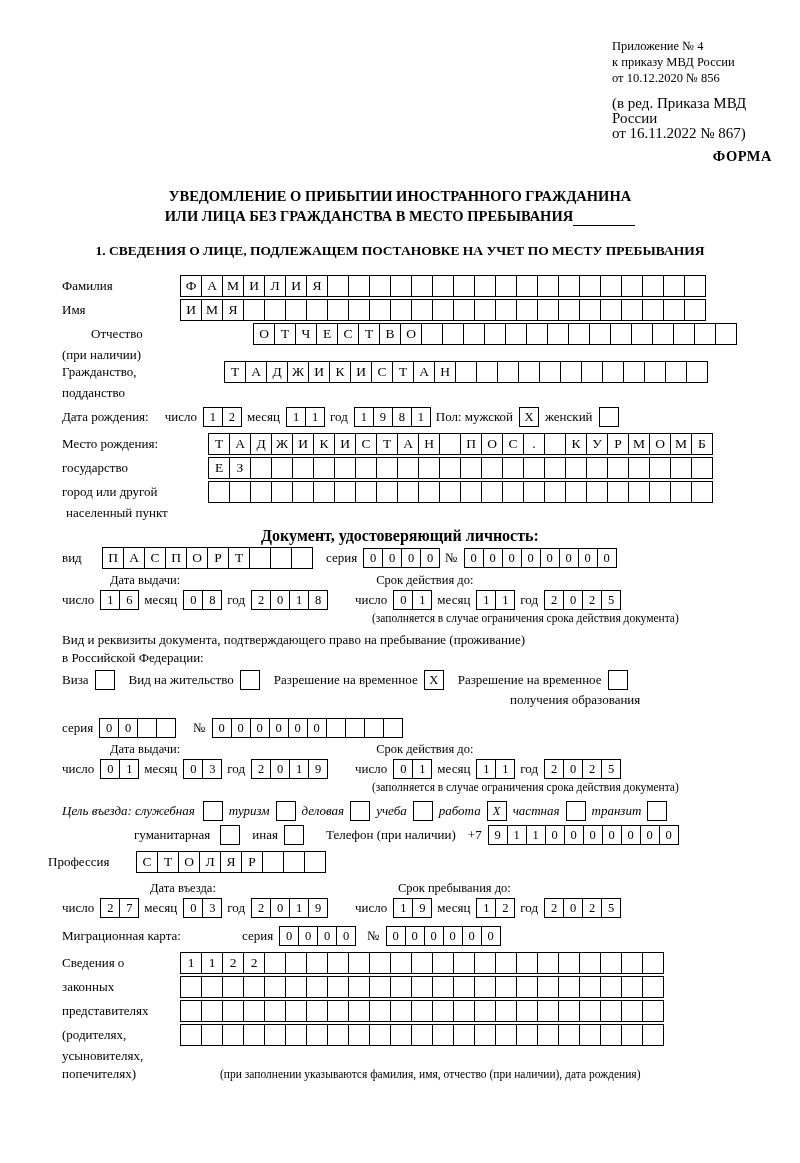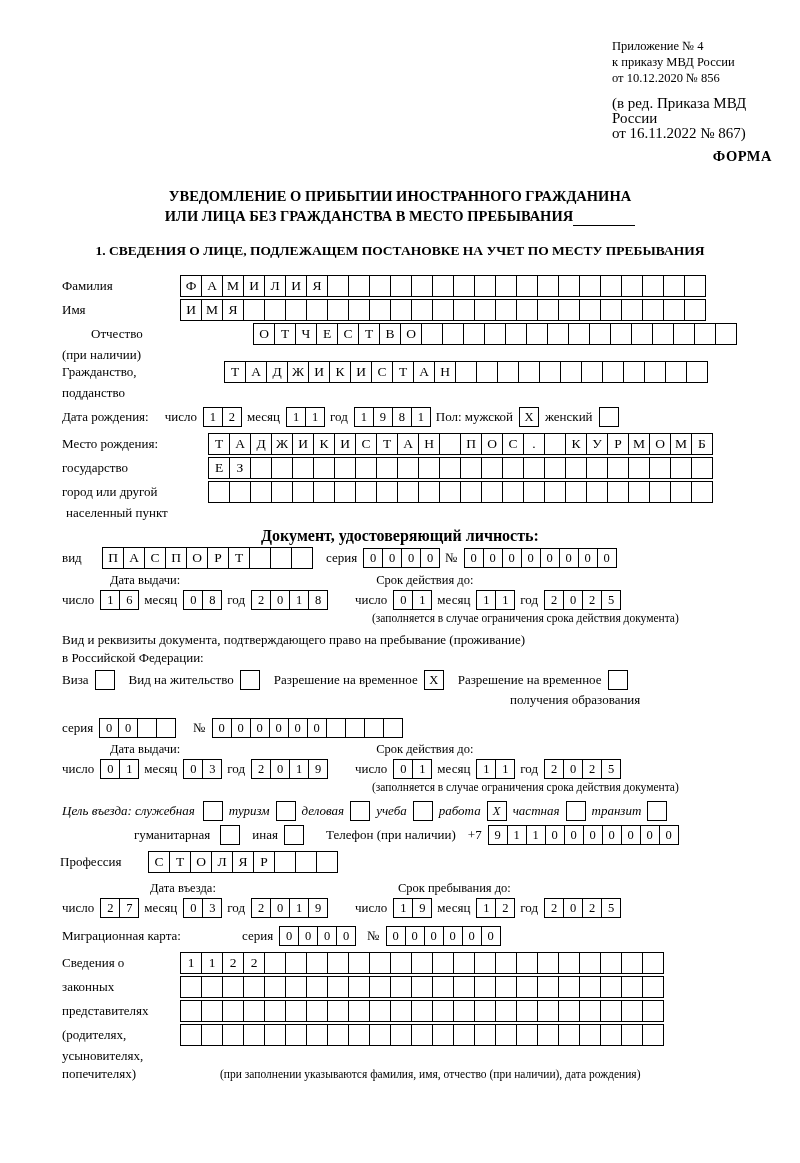--- a/index.html
+++ b/index.html
@@ -615,21 +615,21 @@
           <span class="cell sm">0</span>
           <span class="cell sm">0</span>
           <span class="cell sm">0</span>
           <span class="cell sm">0</span>
           <span class="cell sm">0</span>
           <span class="cell sm">0</span>
           <span class="cell sm">0</span>
         </span>
     </div>
 
-    <div class="row" style="padding-left:60px; margin-top:6px;">
+    <div class="row" style="padding-left:48px; margin-top:6px;">
       <span style="width:88px;display:inline-block;">Профессия</span>
       <span class="cells" id="f-profession">
           <span class="cell">С</span>
           <span class="cell">Т</span>
           <span class="cell">О</span>
           <span class="cell">Л</span>
           <span class="cell">Я</span>
           <span class="cell">Р</span>
           <span class="cell"></span>
           <span class="cell"></span>

